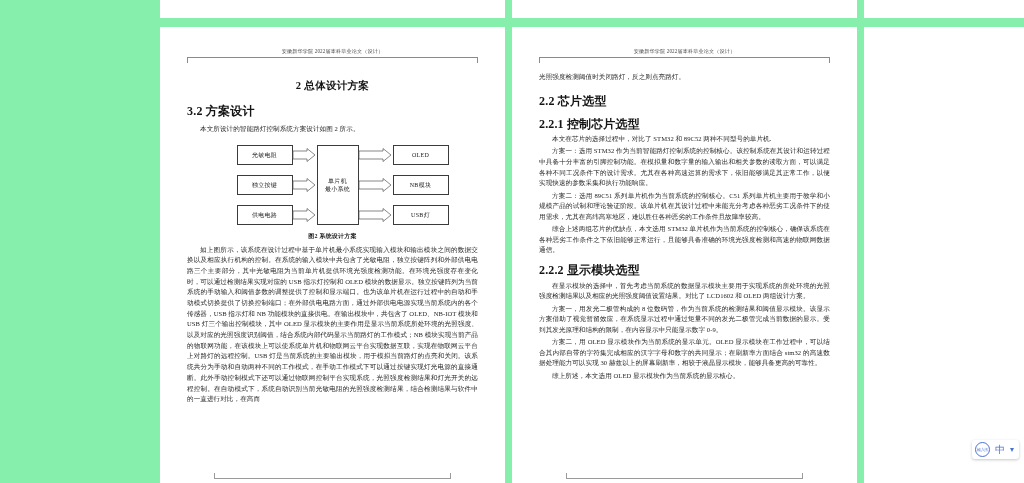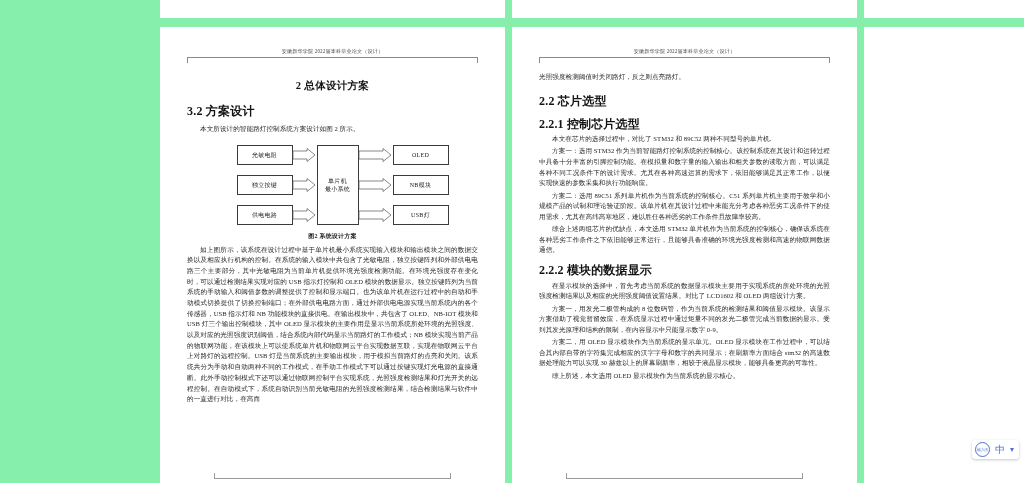--- a/index.html
+++ b/index.html
@@ -286,21 +286,21 @@
       <div class="para" style="margin-top:9px;">光照强度检测阈值时关闭路灯，反之则点亮路灯。</div>
 
       <div class="h2">2.2 芯片选型</div>
 
       <div class="h3">2.2.1 控制芯片选型</div>
       <div class="para indent tight">本文在芯片的选择过程中，对比了 STM32 和 89C52 两种不同型号的单片机.</div>
       <div class="para indent tight">方案一：选用 STM32 作为当前智能路灯控制系统的控制核心。该控制系统在其设计和运转过程中具备十分丰富的引脚控制功能。在模拟量和数字量的输入输出和相关参数的读取方面，可以满足各种不同工况条件下的设计需求。尤其在各种高速运算的需求下，依旧能够满足其正常工作，以便实现快速的参数采集和执行功能响应。</div>
       <div class="para indent tight">方案二：选用 89C51 系列单片机作为当前系统的控制核心。C51 系列单片机主要用于教学和小规模产品的试制和理论验证阶段。该单片机在其设计过程中未能充分考虑各种恶劣工况条件下的使用需求，尤其在高纬高寒地区，难以胜任各种恶劣的工作条件且故障率较高。</div>
       <div class="para indent tight">综合上述两组芯片的优缺点，本文选用 STM32 单片机作为当前系统的控制核心，确保该系统在各种恶劣工作条件之下依旧能够正常运行，且能够具备准确的环境光强度检测和高速的物联网数据通信。</div>
 
-      <div class="h3">2.2.2 模块的数据显示</div>
+      <div class="h3">2.2.2 显示模块选型</div>
       <div class="para indent tight">在显示模块的选择中，首先考虑当前系统的数据显示模块主要用于实现系统的所处环境的光照强度检测结果以及相应的光照强度阈值设置结果。对比了 LCD1602 和 OLED 两组设计方案。</div>
       <div class="para indent tight">方案一，用发光二极管构成的 8 位数码管，作为当前系统的检测结果和阈值显示模块。该显示方案借助了视觉暂留效应，在系统显示过程中通过矩量不同的发光二极管完成当前数据的显示。受到其发光原理和结构的限制，在内容显示中只能显示数字 0-9。</div>
       <div class="para indent tight">方案二，用 OLED 显示模块作为当前系统的显示单元。OLED 显示模块在工作过程中，可以结合其内部自带的字符集完成相应的汉字字母和数字的共同显示；在刷新率方面结合 stm32 的高速数据处理能力可以实现 30 赫兹以上的屏幕刷新率，相较于液晶显示模块，能够具备更高的可靠性。</div>
       <div class="para indent tight">综上所述，本文选用 OLED 显示模块作为当前系统的显示核心。</div>
 
       <div class="foot-rule"></div>
     </div>
   </div>
 
   <div class="page cur-far"></div>

